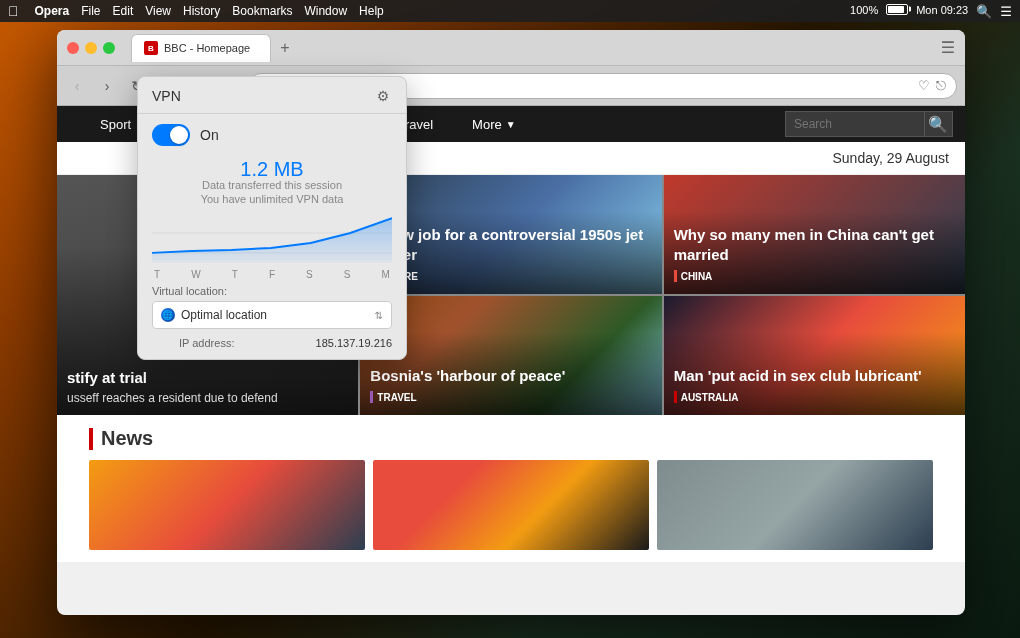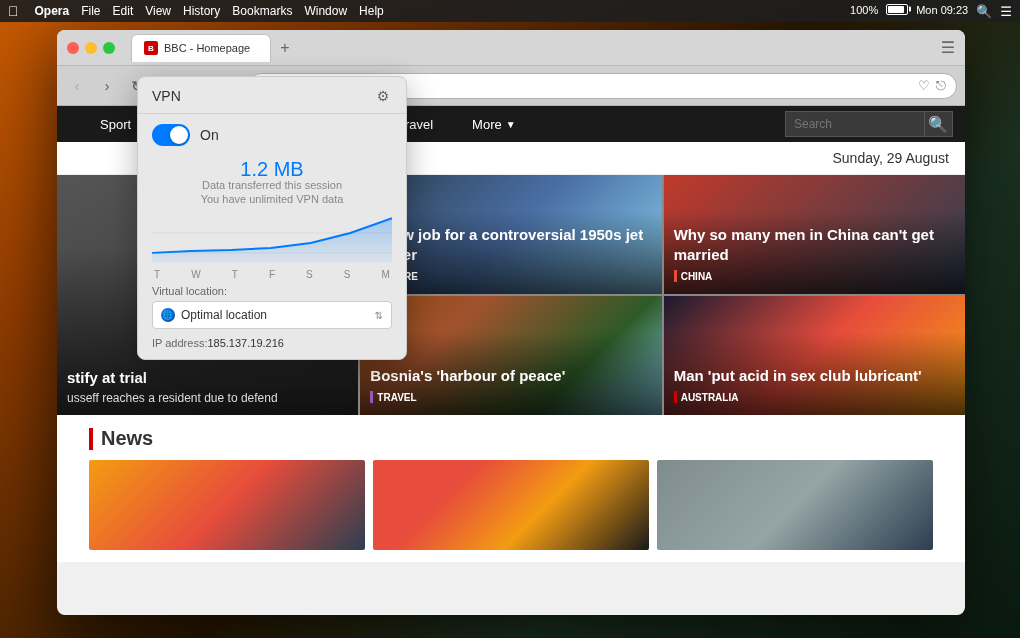--- a/index.html
+++ b/index.html
@@ -552,21 +552,23 @@
       font-size: 9px;
       color: #fff;
     }
     .select-arrows {
       color: #888;
       font-size: 10px;
     }
 
     .vpn-ip {
       display: flex;
+      justify-content: space-between;
       padding: 4px 14px 10px;
+      margin-left: 27px;
     }
     .vpn-ip-label {
       font-size: 11px;
       color: #666;
     }
     .vpn-ip-value {
       font-size: 11px;
       color: #333;
     }
   </style>

